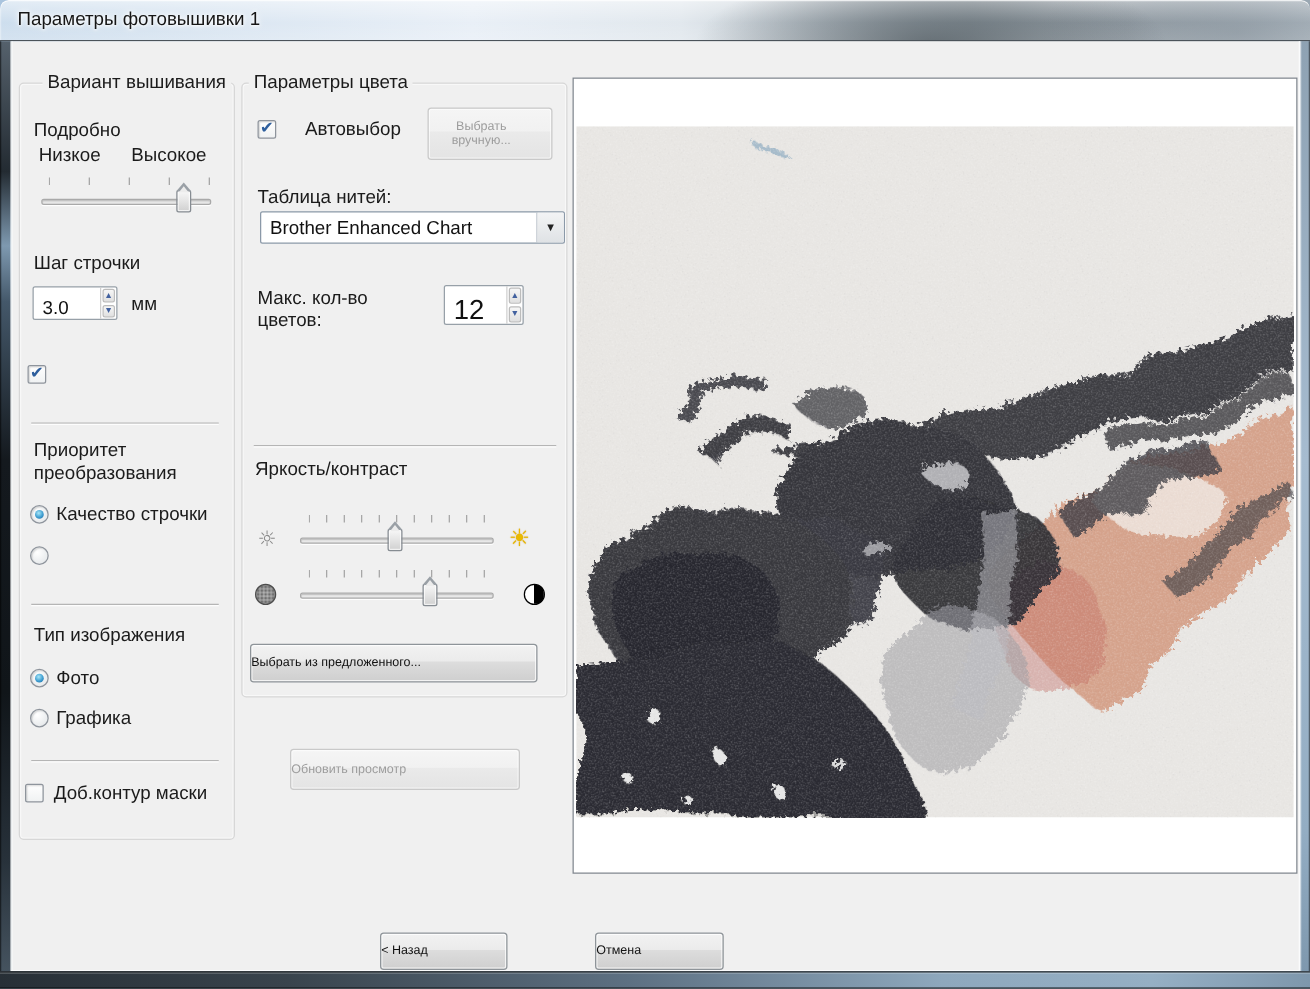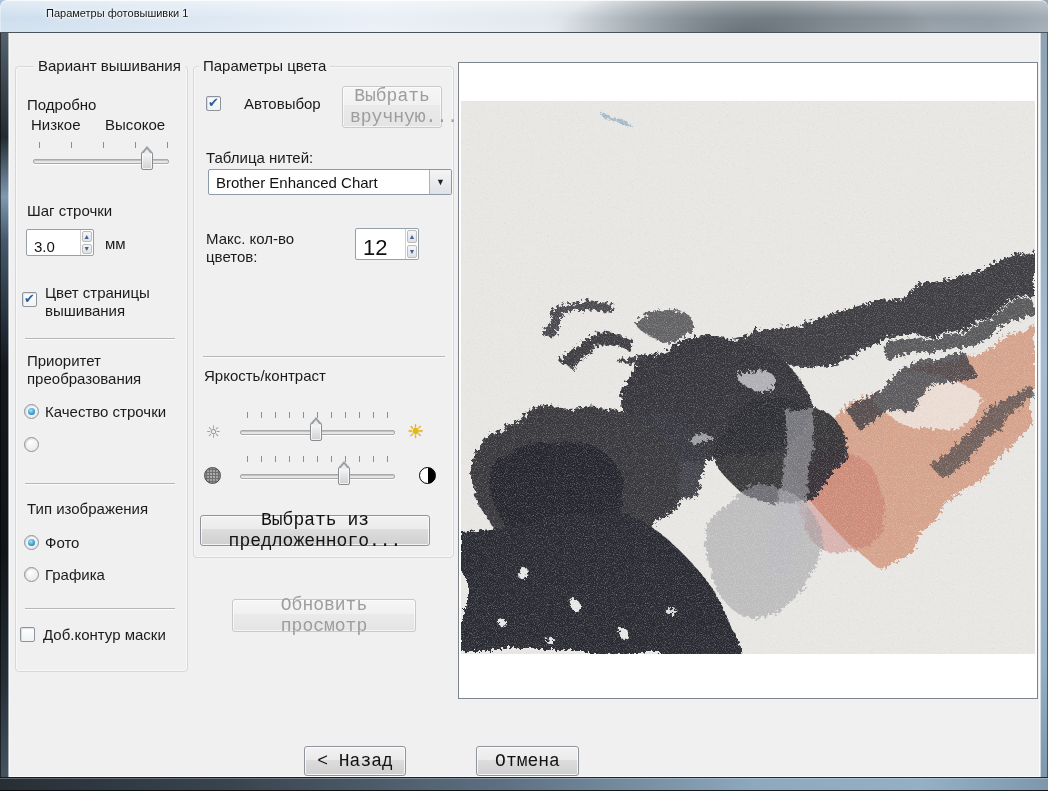--- a/index.html
+++ b/index.html
@@ -17,23 +17,22 @@
     border-radius:7px 7px 0 0;
     background:
       radial-gradient(ellipse 270px 90px at 745px 36px, rgba(52,62,68,.62), rgba(52,62,68,0) 70%),
       radial-gradient(ellipse 220px 80px at 990px 26px, rgba(122,134,144,.45), rgba(122,134,144,0) 72%),
       linear-gradient(180deg, rgba(255,255,255,.5), rgba(255,255,255,.08) 55%, rgba(255,255,255,.22)),
       linear-gradient(90deg,#c9dbec,#e7eef6 36%,#dfe6ec 52%,#b9c3cb 63%,#99a4ac 74%,#8e98a0 86%,#aab5be 100%);
     box-shadow:inset 0 1px 0 rgba(255,255,255,.75), inset 1px 0 0 rgba(255,255,255,.35);
   }
   .titlebar-line{position:absolute;left:0;top:32px;width:1048px;height:1px;background:#4b535a;}
   .title-text{
-    position:absolute;left:14px;top:7px;font-size:11px;color:#161616;white-space:nowrap;
+    position:absolute;left:14px;top:7px;font-size:15px;color:#161616;white-space:nowrap;
     text-shadow:0 0 8px #fff,0 0 4px #fff,0 1px 2px rgba(255,255,255,.9);
-    margin-left:32px;
   }
   .b-left{position:absolute;left:0;top:33px;width:9px;height:744px;
     background:linear-gradient(180deg,#55616c,#232b32 14%,#7e99b0 22%,#44586a 28%,#14191e 45%,#101519 70%,#27313a 88%,#45535f 100%);
     box-shadow:inset -1px 0 0 rgba(255,255,255,.55), inset 1px 0 0 rgba(0,0,0,.5);}
   .b-right{position:absolute;left:1040px;top:33px;width:8px;height:744px;
     background:linear-gradient(180deg,#8ea2b3,#a6bcd0 45%,#93adc3 85%,#7e98ae 100%);
     box-shadow:inset 1px 0 0 rgba(255,255,255,.6), inset -1px 0 0 rgba(0,0,0,.45);}
   .b-bottom{position:absolute;left:0;top:777px;width:1048px;height:14px;
     background:linear-gradient(90deg,#272f36,#39444d 22%,#5d7082 48%,#8ea8bd 72%,#95afc4 88%,#7e97ac 100%);
     box-shadow:inset 0 1px 0 rgba(10,14,18,.85), inset 0 2px 0 rgba(255,255,255,.25), inset 0 -1px 0 rgba(8,10,12,.9);}
@@ -45,22 +44,22 @@
   .lbl{position:absolute;font-size:15px;color:#1b1b1b;line-height:1.22;white-space:nowrap;}
   .lbl.wrap{white-space:normal;}
   .sep{position:absolute;height:0;border-top:1px solid #b5b5b5;border-bottom:1px solid #fdfdfd;}
 
   
   .groupbox{position:absolute;border:1px solid #d7d7d7;border-radius:4px;
     box-shadow:inset 0 0 0 1px rgba(255,255,255,.55);}
   .grouplabel{position:absolute;font-size:15px;color:#1b1b1b;background:#f0f0f0;padding:0 4px;white-space:nowrap;}
 
   
-  .btn{position:absolute;display:flex;align-items:center;justify-content:center;text-align:center;
-    font-family:Liberation Mono, monospace;font-size:18px;color:#121212;
+  .btn{position:absolute;display:flex;align-items:center;justify-content:flex-start;text-align:center;
+    font-family:Liberation Sans, sans-serif;font-size:10px;color:#121212;
     border:1px solid #8e9499;border-radius:3px;
     background:linear-gradient(180deg,#f2f2f2,#ebebeb 45%,#dddddd 46%,#cfcfcf);
     box-shadow:inset 0 0 0 1px rgba(255,255,255,.75);line-height:1.15;cursor:default;}
   .btn.disabled{border-color:#c9c9c9;color:#9d9d9d;
     background:linear-gradient(180deg,#f5f5f5,#f1f1f1 45%,#eaeaea 46%,#e4e4e4);
     box-shadow:inset 0 0 0 1px rgba(255,255,255,.6);}
   .btn.default{border:2px solid #8ecaea;border-radius:4px;
     box-shadow:0 0 0 1px #40759d, inset 0 0 0 1px rgba(255,255,255,.8);
     background:linear-gradient(180deg,#f0f6fa,#e8f1f7 45%,#d7e5ee 46%,#cbdce8);}
 
@@ -150,21 +149,20 @@
     <div class="btns">
       <div class="sb">▲</div>
       <div class="sb">▼</div>
     </div>
   </div>
   <div class="lbl" style="left:105px;top:235px;">мм</div>
 
   <div class="checkbox" style="left:22px;top:292px;">
     <span class="mark">✔</span>
   </div>
-  <div class="lbl wrap" style="left:45px;top:284px;width:128px;">Цвет страницы вышивания</div>
 
   <div class="sep" style="left:25px;top:338px;width:150px;"></div>
 
   <div class="lbl wrap" style="left:27px;top:352px;width:150px;">Приоритет преобразования</div>
   <div class="radio sel" style="left:24px;top:404px;"></div>
   <div class="lbl" style="left:45px;top:403px;">Качество строчки</div>
   <div class="radio" style="left:24px;top:437px;"></div>
 
   <div class="sep" style="left:25px;top:483px;width:150px;"></div>
 

